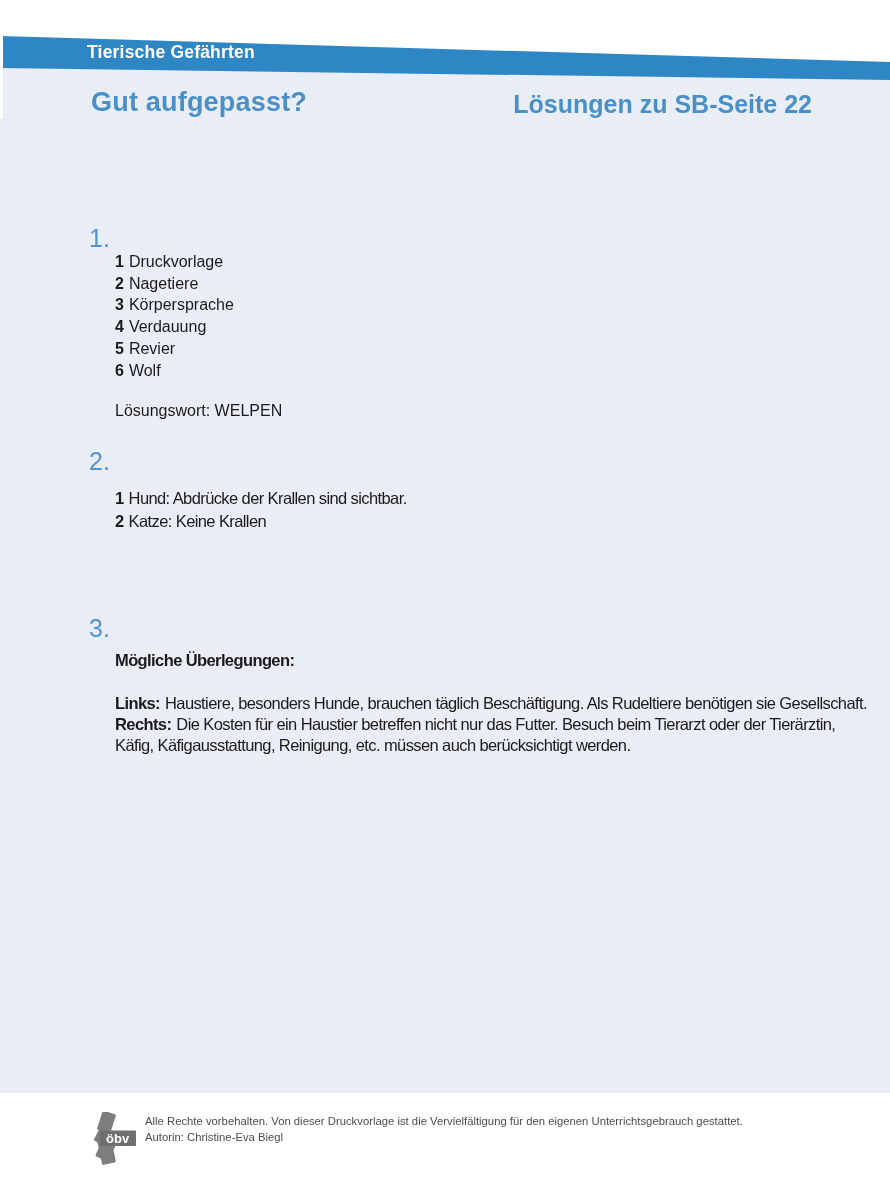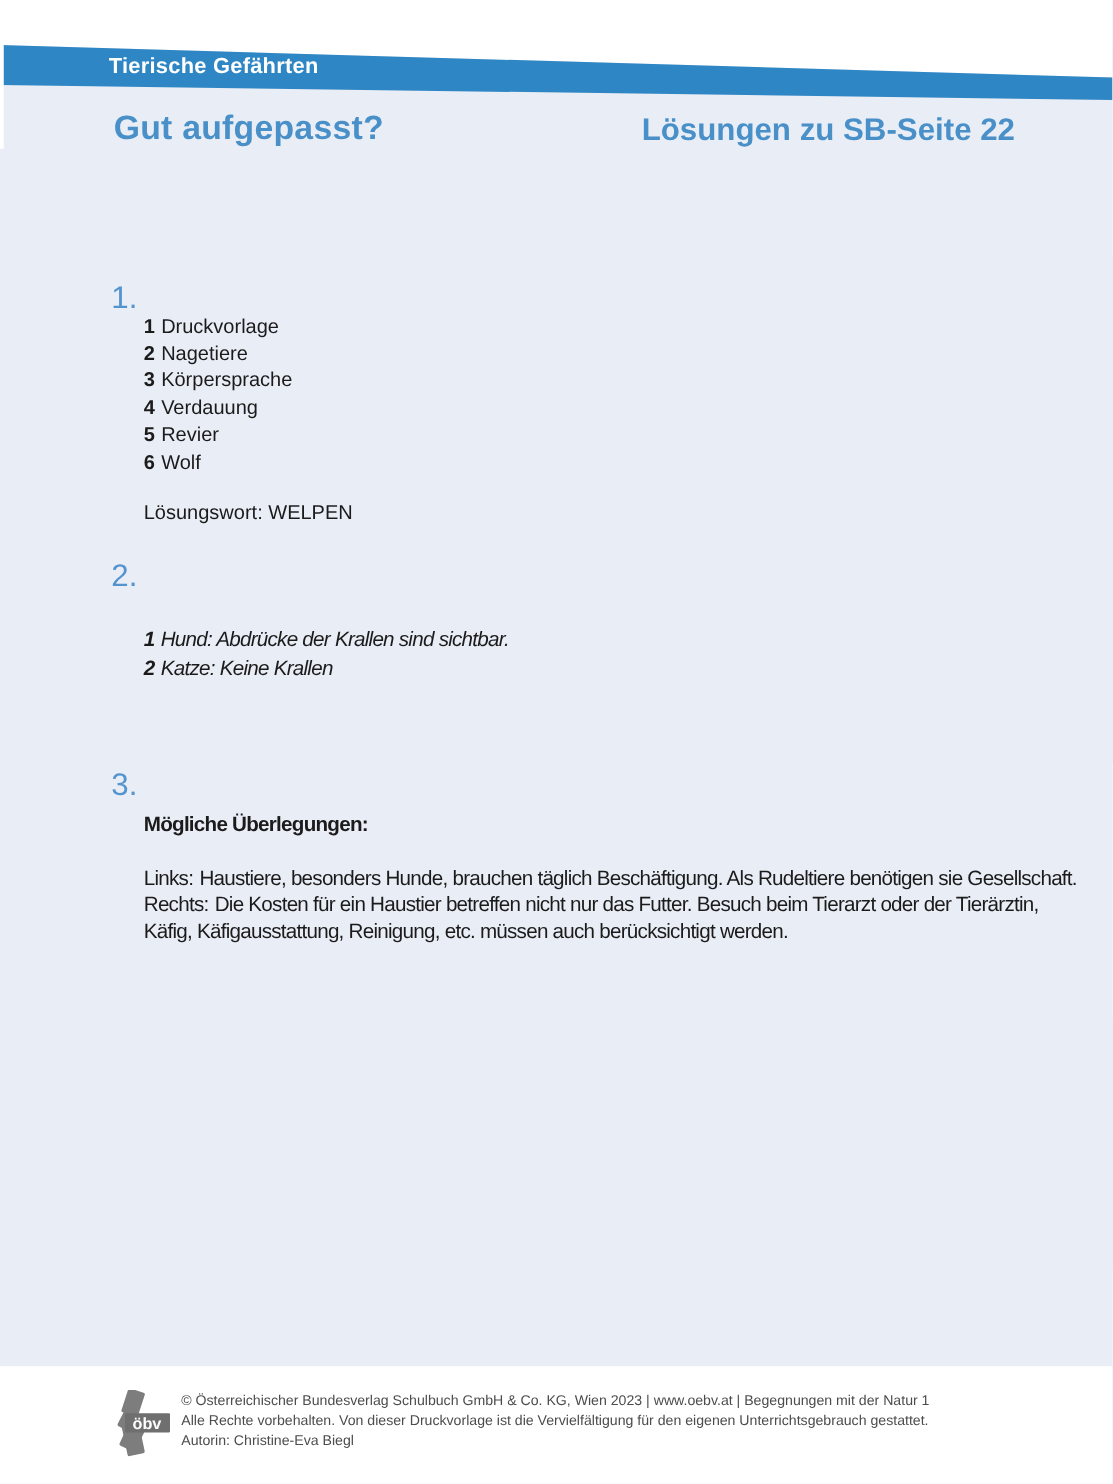--- a/index.html
+++ b/index.html
@@ -35,25 +35,25 @@
     color:var(--section-blue,#5494ce);font-size:25px;line-height:1;
   }
   .sec1-num{left:89px;top:226px;}
   .sec2-num{left:89px;top:449px;}
   .sec3-num{left:89px;top:616px;}
   .body-text{color:#1b1b1b;font-size:16px;}
   .s1-list{left:115px;top:251px;line-height:21.7px;}
   .s1-solution{left:115px;top:400px;line-height:21.7px;}
   .item-num{font-weight:bold;margin-right:5px;}
   .condensed{letter-spacing:-0.6px;font-size:16.5px;}
-  .s2-list{left:115px;top:501px;line-height:22.5px;width:770px;font-style:italic;}
+  .s2-list{left:115px;top:487px;line-height:22.5px;width:770px;}
   .s3-heading{left:115px;top:651px;font-weight:bold;}
   .s3-paragraphs{left:115px;top:693px;width:752px;line-height:21px;}
   .s3-paragraphs p{margin:0;}
-  .para-label{font-weight:normal;margin-right:5px;text-align:right;}
+  .para-label{font-weight:bold;margin-right:5px;text-align:right;}
   
   .footer-logo{left:83px;top:1112px;width:56px;height:54px;}
   .logo-arm{fill:var(--logo-gray,#7d7d7d);}
   .logo-block{fill:#6f6f6f;}
   .logo-text{fill:#ffffff;font-family:"Liberation Sans",sans-serif;font-size:13px;font-weight:bold;}
   .footer-text{
     left:145px;top:1113px;color:#4c4c4c;font-size:11.3px;line-height:16.2px;
     width:640px;
   }
 </style>
@@ -101,16 +101,15 @@
   <g>
     <rect class="logo-arm" x="16.5" y="0" width="14" height="20" rx="1.5" transform="rotate(18 23.5 10)"></rect>
     <rect class="logo-arm" x="16.5" y="16" width="14" height="22" rx="1.5" transform="rotate(-63 23.5 27)"></rect>
     <rect class="logo-arm" x="16.5" y="24" width="14" height="24" rx="1.5" transform="rotate(-155 23.5 36)"></rect>
     <rect class="logo-arm" x="16.5" y="26" width="14" height="26" rx="1.5" transform="rotate(168 23.5 39)"></rect>
     <rect class="logo-block" x="17" y="18.5" width="36" height="15.5" rx="1"></rect>
   </g>
   <text class="logo-text" x="23" y="31">öbv</text>
 </svg>
 <div class="abs footer-text">
-  <div>© Österreichischer Bundesverlag Schulbuch GmbH &amp; Co. KG, Wien 2023 | www.oebv.at | Begegnungen mit der Natur 1</div>
   <div>Alle Rechte vorbehalten. Von dieser Druckvorlage ist die Vervielfältigung für den eigenen Unterrichtsgebrauch gestattet.</div>
   <div>Autorin: Christine-Eva Biegl</div>
 </div>
 
 </body></html>

